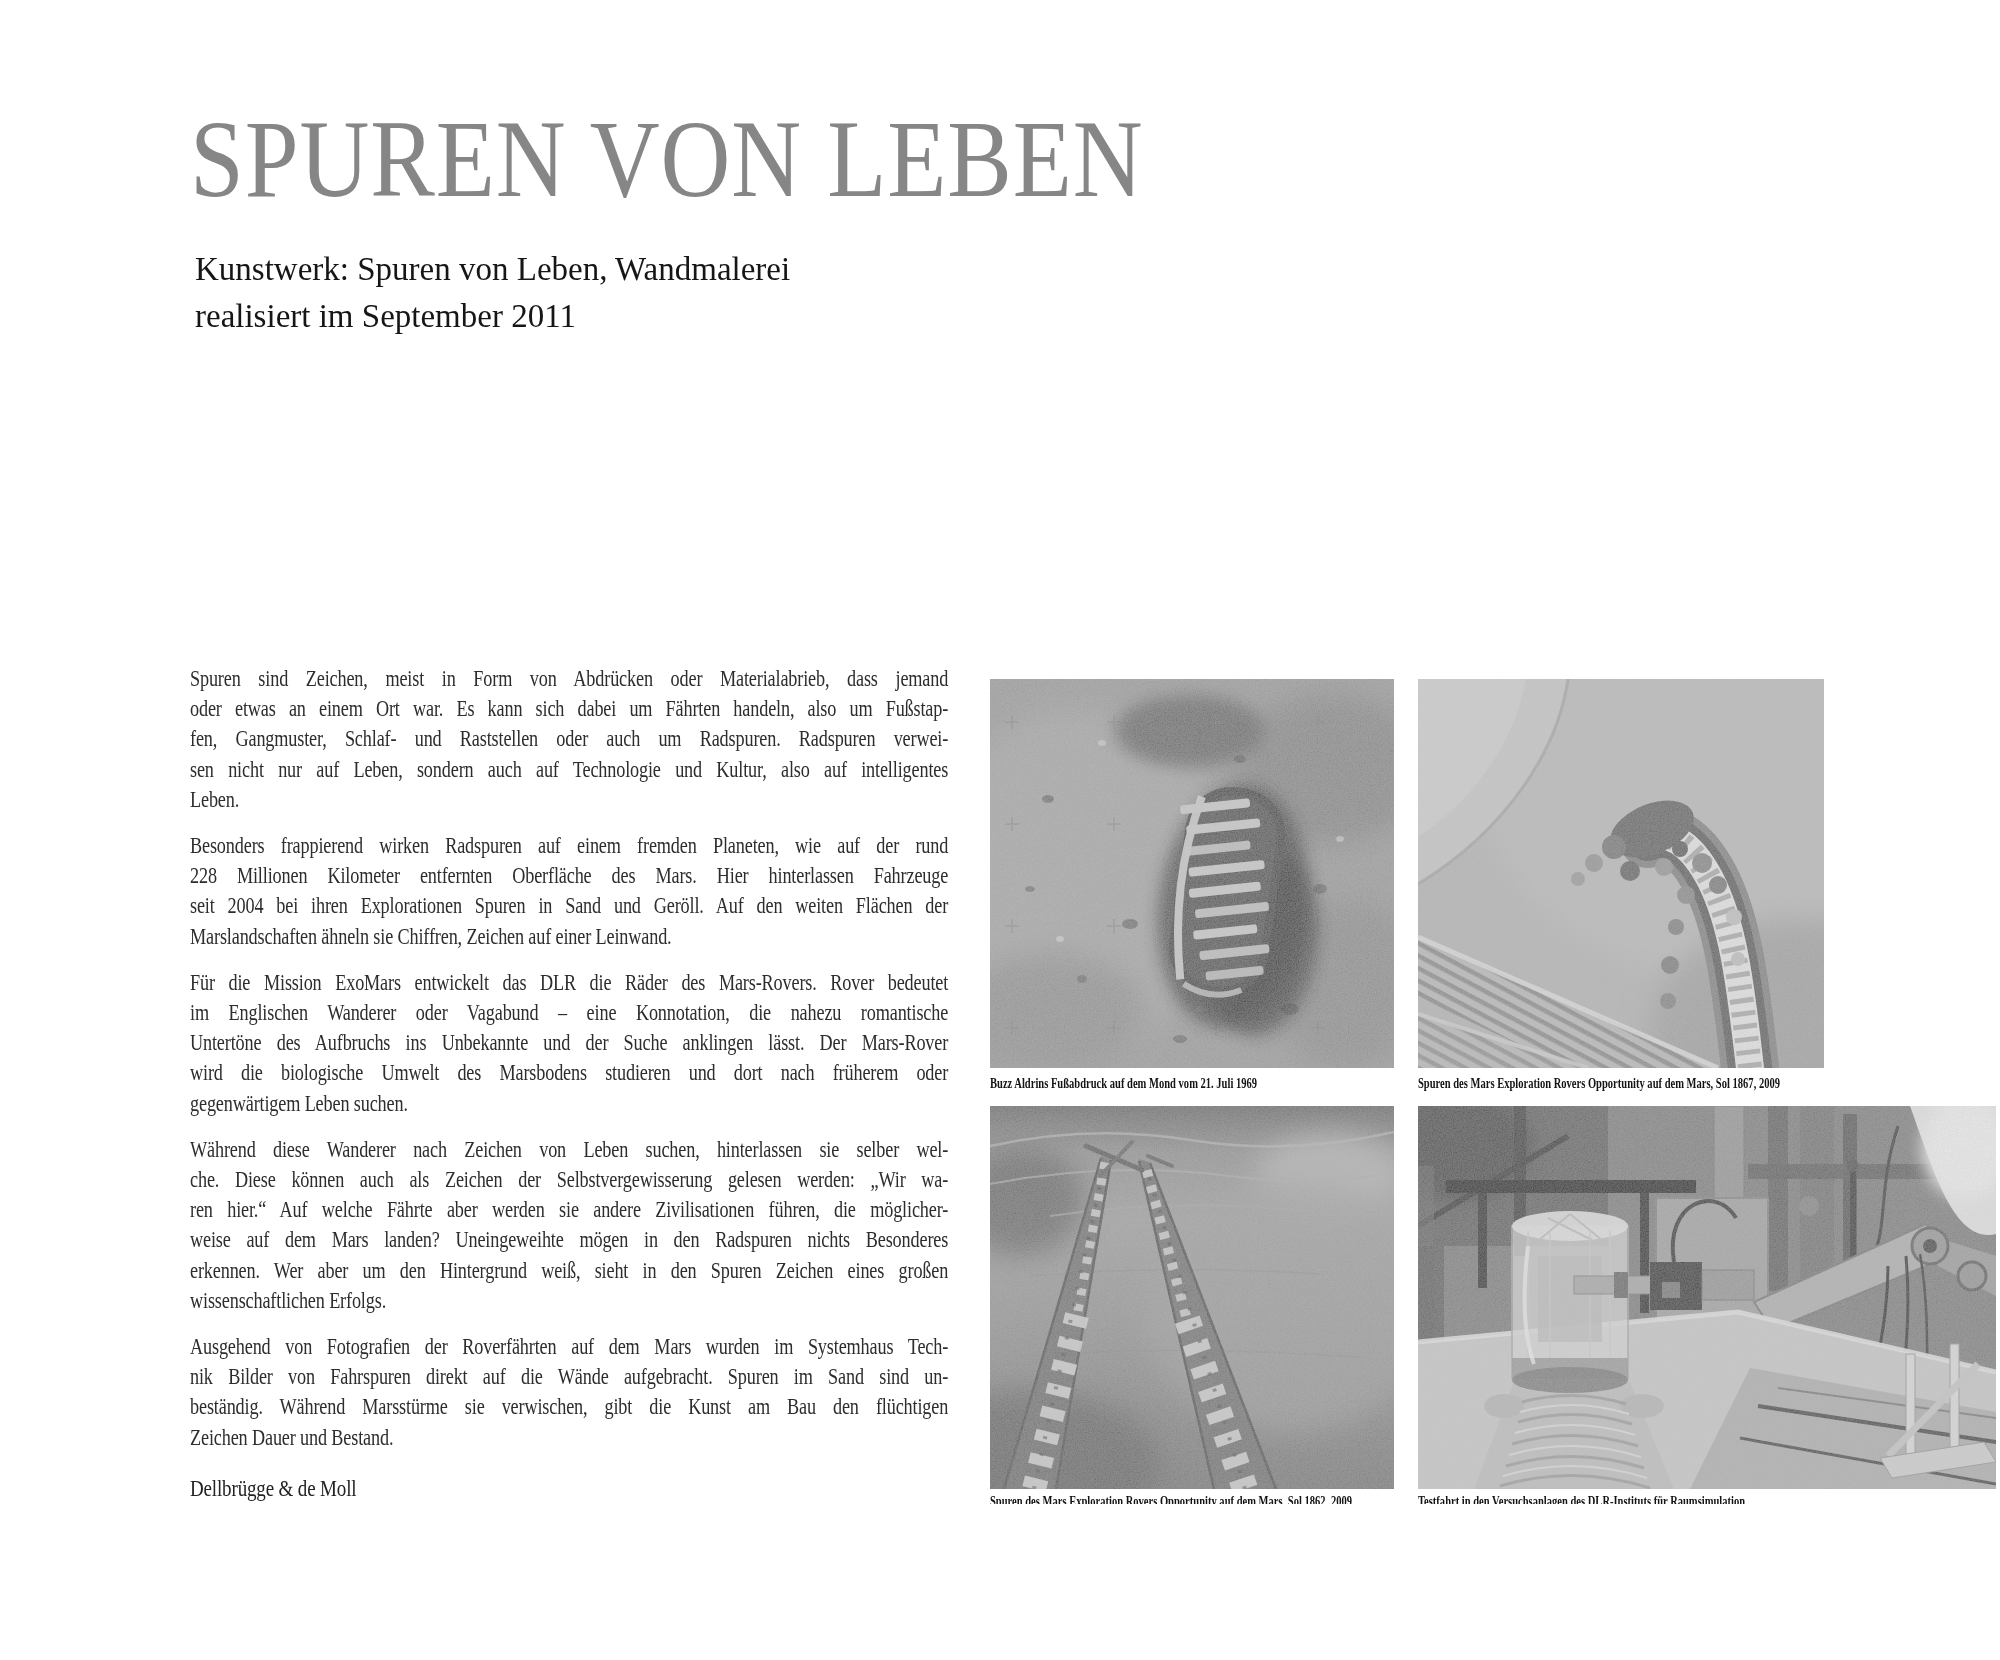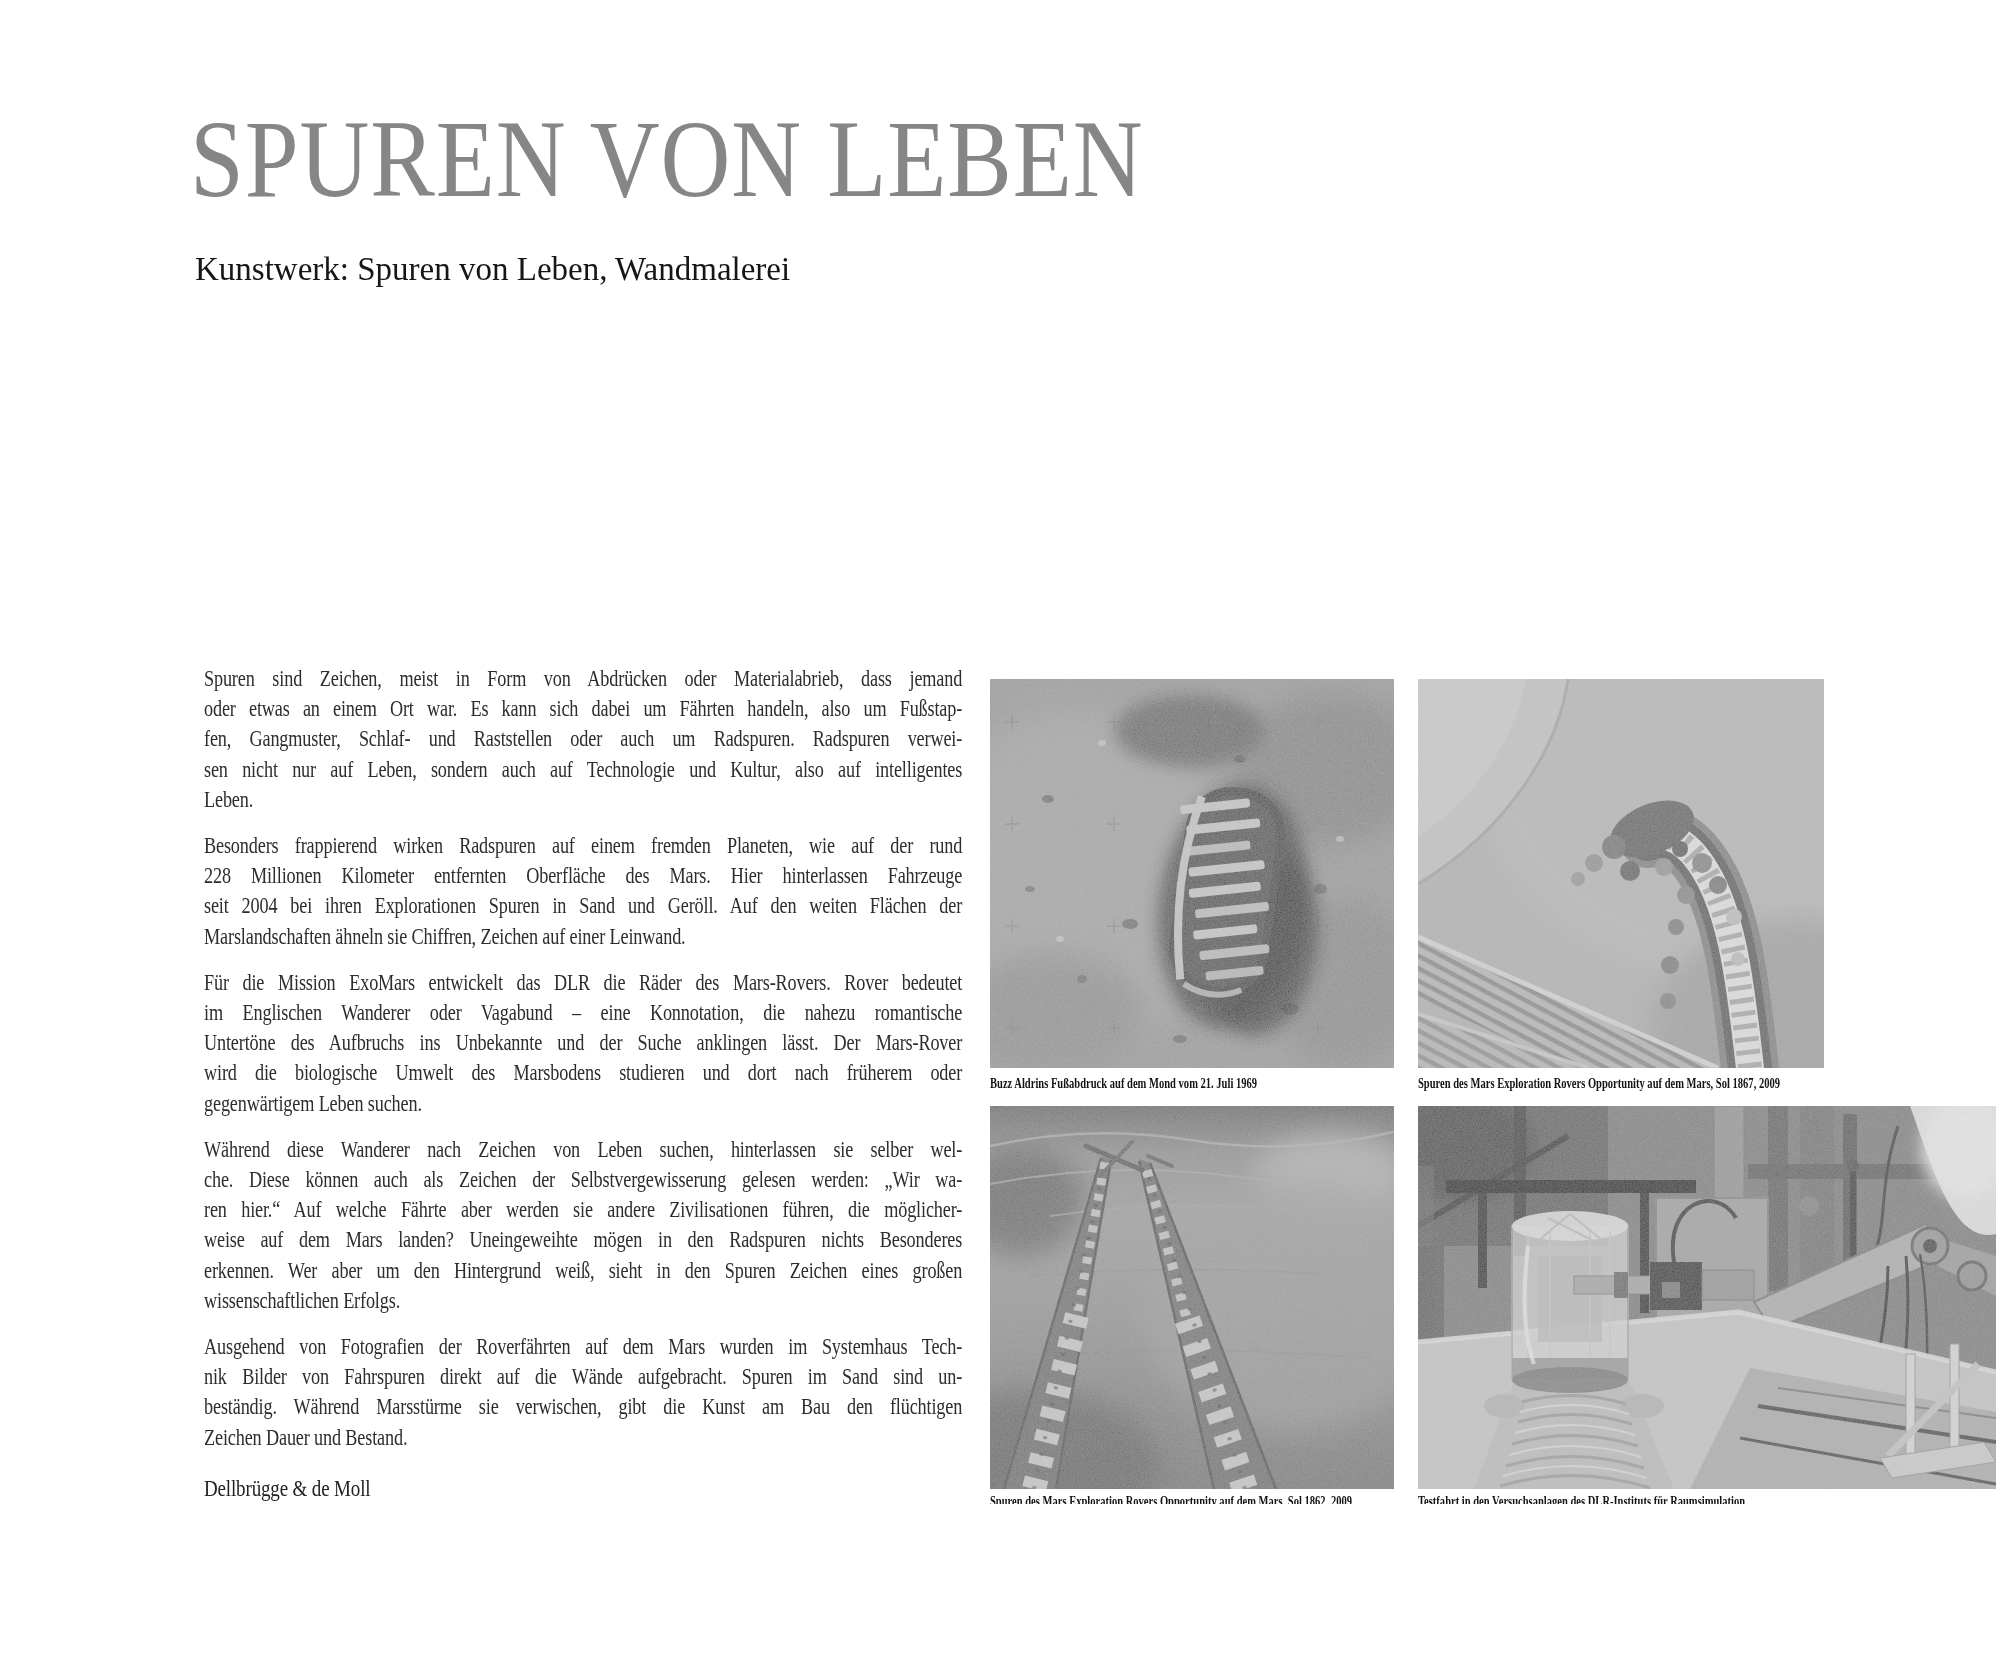--- a/index.html
+++ b/index.html
@@ -6,21 +6,21 @@
   .page{position:relative;width:2000px;height:1504px;background:#ffffff;overflow:hidden;
         font-family:Liberation Serif, serif;color:#2b2b2b;}
   
   .title{position:absolute;left:190px;top:104px;font-size:110px;line-height:1;
          font-weight:400;color:#868686;white-space:nowrap;letter-spacing:1px;
          transform:scaleX(.88);transform-origin:left top;}
   
   .meta{position:absolute;left:195px;top:246px;font-size:33px;line-height:47px;color:#161616;}
   .meta div{white-space:nowrap;}
   
-  .bodycol{position:absolute;left:204px;top:664px;width:760px;}
+  .bodycol{position:absolute;left:190px;top:664px;width:760px;}
   .bodycol .cond{width:936px;transform:scaleX(.81);transform-origin:left top;
                  font-size:22.5px;line-height:30.2px;letter-spacing:-0.2px;color:#2d2d2d;}
   .para{margin:0 0 16px 0;}
   .bl{text-align:justify;text-align-last:justify;white-space:normal;}
   .bl.last{text-align-last:left;}
   .signature{margin-top:20px;font-size:23.5px;color:#222;}
   
   .photo{position:absolute;overflow:hidden;background:#9a9a9a;}
   .photo svg{display:block;width:100%;height:100%;}
   .ph1{left:990px;top:679px;width:404px;height:389px;}
@@ -62,20 +62,21 @@
     </linearGradient>
   </defs>
 </svg>
 
 <div class="page">
 
   <div class="title">SPUREN VON LEBEN</div>
 
   <div class="meta">
     <div>Kunstwerk: Spuren von Leben, Wandmalerei</div>
+    <div>realisiert im September 2011</div>
   </div>
 
   <div class="bodycol">
     <div class="cond">
       <div>
           <div class="para">
             <div class="bl">Spuren sind Zeichen, meist in Form von Abdrücken oder Materialabrieb, dass jemand</div>
             <div class="bl">oder etwas an einem Ort war. Es kann sich dabei um Fährten handeln, also um Fußstap-</div>
             <div class="bl">fen, Gangmuster, Schlaf- und Raststellen oder auch um Radspuren. Radspuren verwei-</div>
             <div class="bl">sen nicht nur auf Leben, sondern auch auf Technologie und Kultur, also auf intelligentes</div>

